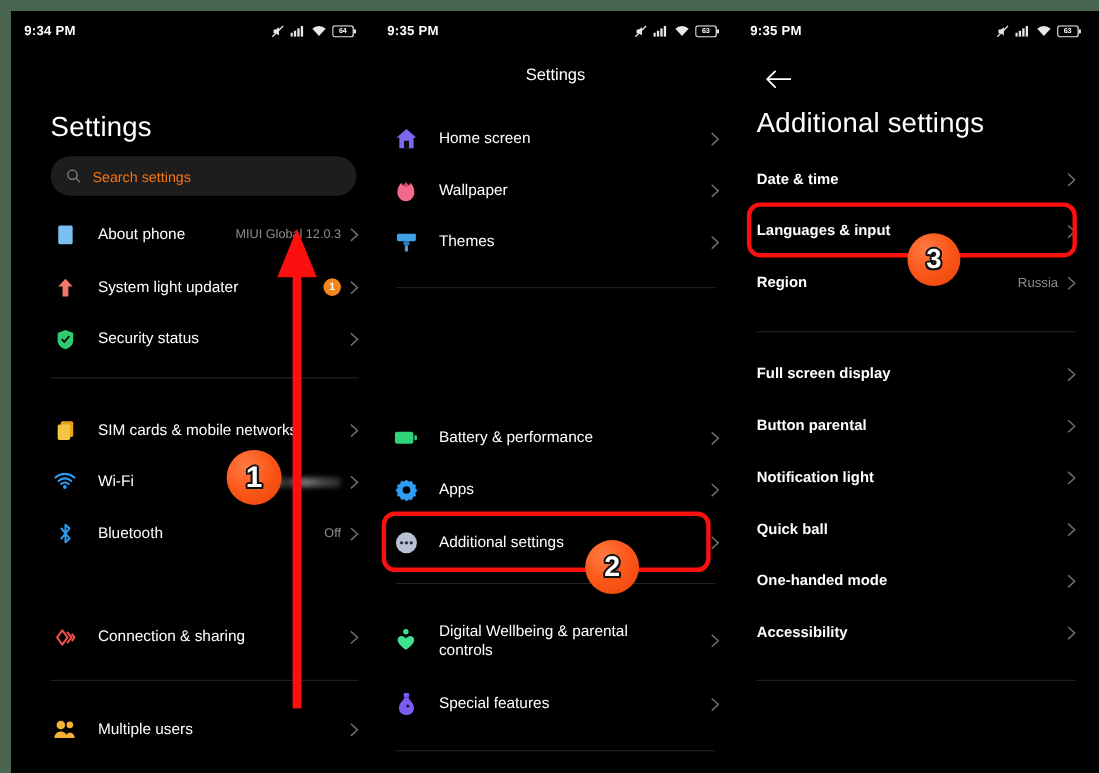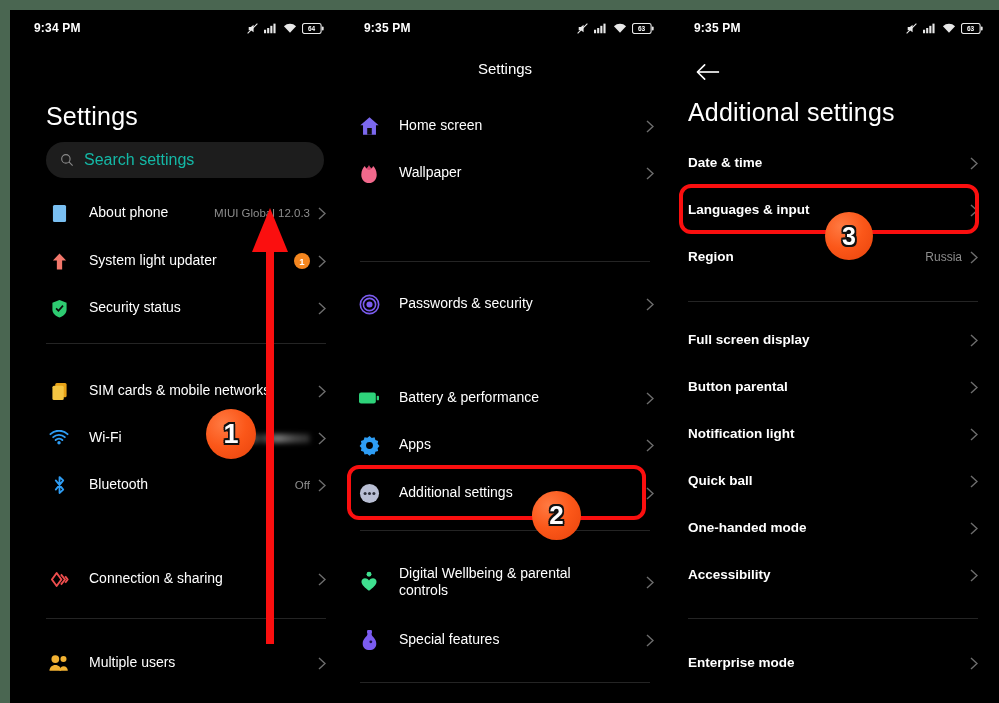--- a/index.html
+++ b/index.html
@@ -27,21 +27,21 @@
   .p1 { width: 330px; }
   .p2 { width: 330px; }
   .p3 { width: 329px; }
 
   
   .statusbar {
     position: absolute; top: 0; left: 0; right: 0;
     height: 36px;
     display: flex; align-items: center;
     justify-content: space-between;
-    padding: 0 16px 0 24px;
+    padding: 0 16px 0 12px;
     color: #fff;
   }
   .status-time { font-size: 12px; font-weight: bold; letter-spacing: .2px; }
   .status-icons { display: flex; align-items: center; gap: 5px; }
   .status-icons svg { display: block; }
   .batt {
     position: relative;
     display: flex; align-items: center;
   }
   .batt .batt-num {
@@ -78,21 +78,21 @@
   .searchbox {
     position: absolute; left: 36px; top: 132px;
     width: 278px; height: 36px;
     background: #1d1d1d;
     border-radius: 18px;
     display: flex; align-items: center;
     padding: 0 14px;
     gap: 10px;
   }
   .searchbox .sicon { color: #8a8a8a; display: flex; }
-  .searchbox .sph { color: #14b8a6; font-size: 16px; }
+  .searchbox .sph { color: #f97316; font-size: 13px; }
 
   
   .row {
     position: absolute;
     display: flex; align-items: center;
     color: #fff;
   }
   .row .ic {
     width: 26px; height: 26px; flex: none;
     display: flex; align-items: center; justify-content: center;
@@ -408,38 +408,38 @@
         </svg>
       </span>
       <span class="lbl">Wallpaper</span>
       <span class="chev" style="margin-left:auto">
         <svg width="8" height="13" viewBox="0 0 8 13">
             <polyline points="1,1 7,6.5 1,12" fill="none" stroke="#6d6d6d" stroke-width="1.4"></polyline>
           </svg>
       </span>
     </div>
 
+    <div class="row" style="top:193px">
+      <span class="ic">
+        <svg width="21" height="21" viewBox="0 0 22 22">
+          <rect x="2" y="2.6" width="18" height="7.2" rx="1.4" fill="#3fa0e8"></rect>
+          <rect x="8.2" y="9.8" width="5.6" height="3.6" fill="#2e7fbd"></rect>
+          <rect x="9.5" y="13.4" width="3" height="6.4" rx="1.4" fill="#3fa0e8"></rect>
+        </svg>
+      </span>
+      <span class="lbl">Themes</span>
+      <span class="chev" style="margin-left:auto">
+        <svg width="8" height="13" viewBox="0 0 8 13">
+            <polyline points="1,1 7,6.5 1,12" fill="none" stroke="#6d6d6d" stroke-width="1.4"></polyline>
+          </svg>
+      </span>
+    </div>
 
     <div class="divider" style="top:251px"></div>
 
-    <div class="row" style="top:277px">
-      <span class="ic">
-        <svg width="21" height="21" viewBox="0 0 22 22">
-          <circle cx="11" cy="11" r="9.6" fill="none" stroke="#7b5cf0" stroke-width="1.7"></circle>
-          <circle cx="11" cy="11" r="6.4" fill="none" stroke="#7b5cf0" stroke-width="1.7"></circle>
-          <circle cx="11" cy="11" r="3.2" fill="#7b5cf0"></circle>
-        </svg>
-      </span>
-      <span class="lbl">Passwords &amp; security</span>
-      <span class="chev" style="margin-left:auto">
-        <svg width="8" height="13" viewBox="0 0 8 13">
-            <polyline points="1,1 7,6.5 1,12" fill="none" stroke="#6d6d6d" stroke-width="1.4"></polyline>
-          </svg>
-      </span>
-    </div>
 
 
     <div class="row" style="top:371px">
       <span class="ic">
         <svg width="22" height="14" viewBox="0 0 23 15">
           <rect x="0.8" y="1.6" width="18" height="11.8" rx="2.2" fill="#2ed37a"></rect>
           <rect x="19.8" y="5" width="2.4" height="5" rx="1" fill="#2ed37a"></rect>
         </svg>
       </span>
       <span class="lbl">Battery &amp; performance</span>
@@ -640,28 +640,20 @@
       <span class="lbl">Accessibility</span>
       <span class="chev" style="margin-left:auto">
         <svg width="8" height="13" viewBox="0 0 8 13">
             <polyline points="1,1 7,6.5 1,12" fill="none" stroke="#6d6d6d" stroke-width="1.4"></polyline>
           </svg>
       </span>
     </div>
 
     <div class="divider" style="top:608px"></div>
 
-    <div class="row" style="top:636px">
-      <span class="lbl">Enterprise mode</span>
-      <span class="chev" style="margin-left:auto">
-        <svg width="8" height="13" viewBox="0 0 8 13">
-            <polyline points="1,1 7,6.5 1,12" fill="none" stroke="#6d6d6d" stroke-width="1.4"></polyline>
-          </svg>
-      </span>
-    </div>
 
     <div class="ann-box" style="left:9px; top:174px; width:300px; height:50px;"></div>
 
     <div class="ann-circle" style="left:155px; top:202px; width:48px; height:48px; font-size:25px;">
       <span>3</span>
     </div>
   </div>
 
 </div>
 

